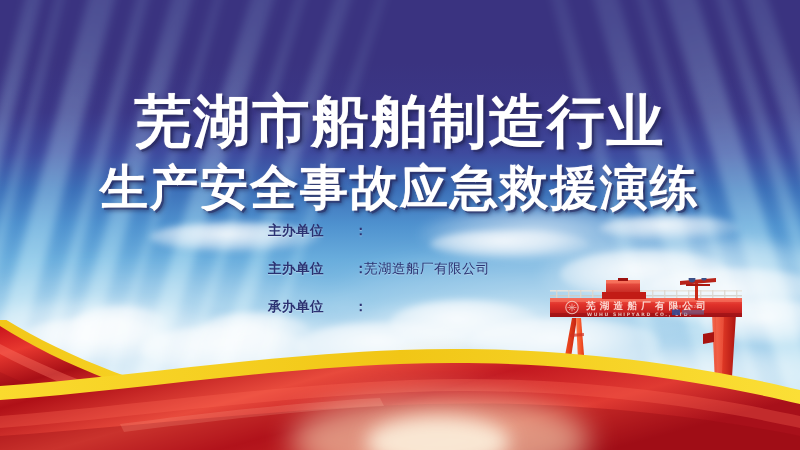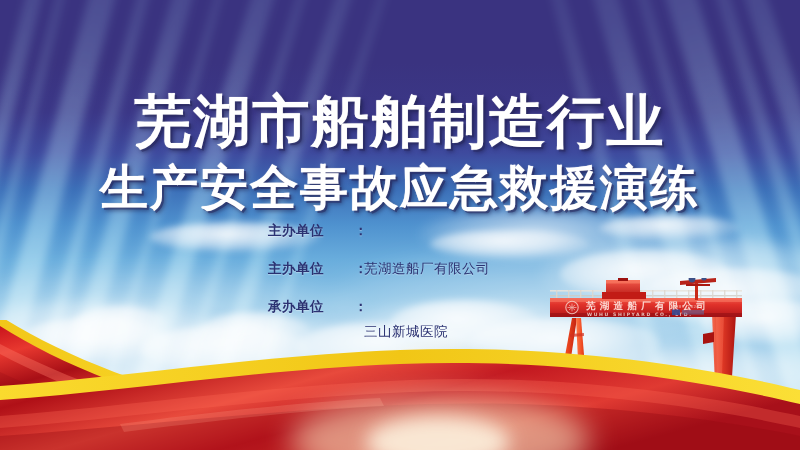--- a/index.html
+++ b/index.html
@@ -303,25 +303,20 @@
         <span class="org-colon">：</span>
         <span class="org-value">芜湖造船厂有限公司</span>
       </div>
     </div>
 
     <div class="org-group">
       <div class="org-row">
         <span class="org-label">承办单位</span>
         <span class="org-colon">：</span>
       </div>
-      <div class="org-row">
-        <span class="org-label blank">协办单位</span>
-        <span class="org-colon" style="visibility:hidden">：</span>
-        <span class="org-value">三山新城医院</span>
-      </div>
     </div>
 
   </div>
 
   <div class="ribbons">
     <svg width="800" height="130" viewBox="0 0 800 130" xmlns="http://www.w3.org/2000/svg">
       <defs>
         <linearGradient id="silkA" x1="0" y1="0" x2="1" y2="0.6">
           <stop offset="0%" stop-color="#c9141c"></stop>
           <stop offset="10%" stop-color="#e8382f"></stop>

